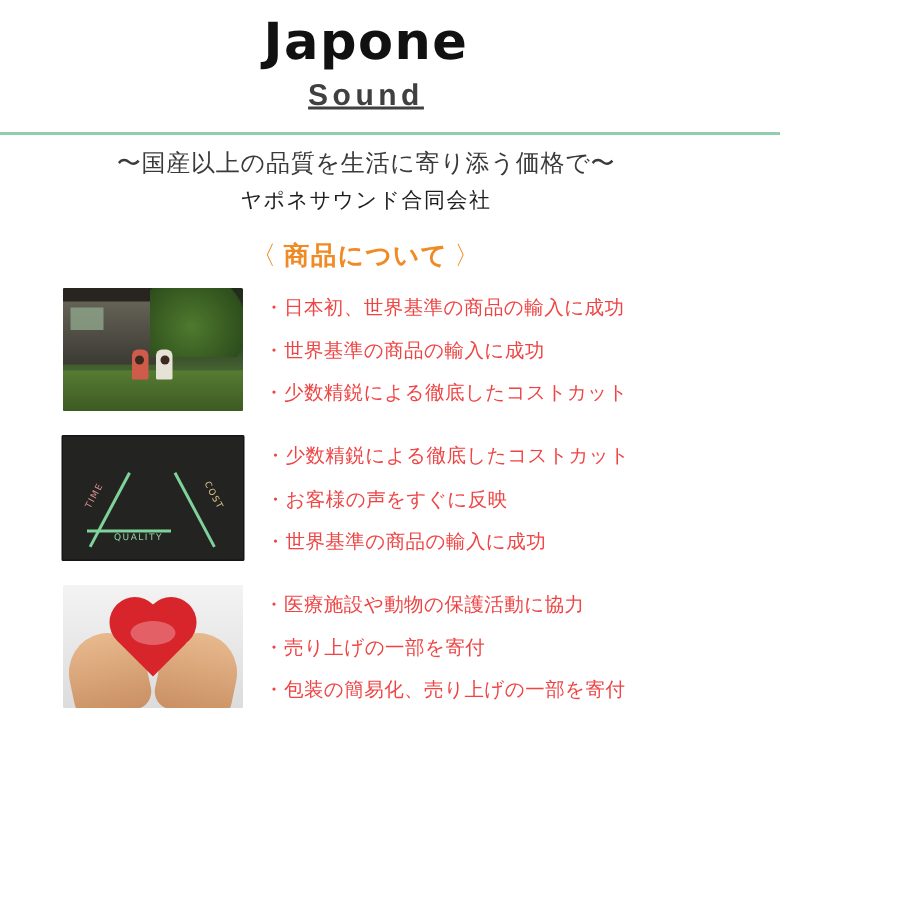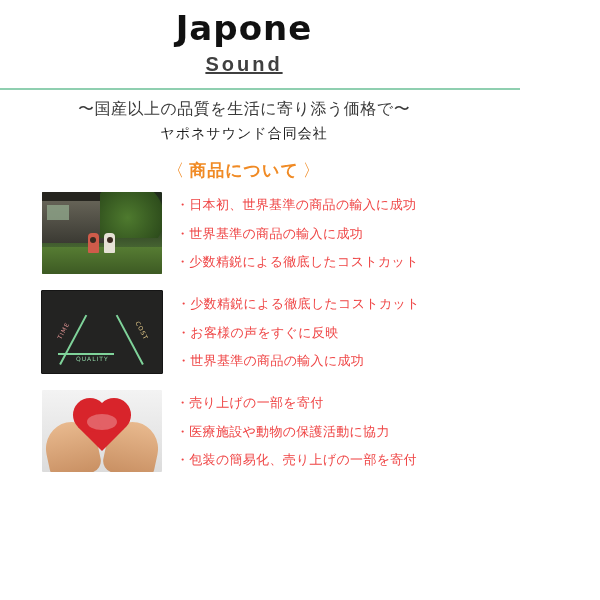--- a/index.html
+++ b/index.html
@@ -348,20 +348,20 @@
 
   <div class="section">
     <div class="section-body">
       <div class="thumb thumb-heart">
         <div class="palm-l"></div>
         <div class="palm-r"></div>
         <div class="heart"></div>
         <div class="gloss"></div>
       </div>
       <div class="bullets">
+        <div class="bullet">・医療施設や動物の保護活動に協力</div>
         <div class="bullet">・売り上げの一部を寄付</div>
-        <div class="bullet">・医療施設や動物の保護活動に協力</div>
         <div class="bullet">・包装の簡易化、売り上げの一部を寄付</div>
       </div>
     </div>
   </div>
 
 </div>
 
 </body></html>

